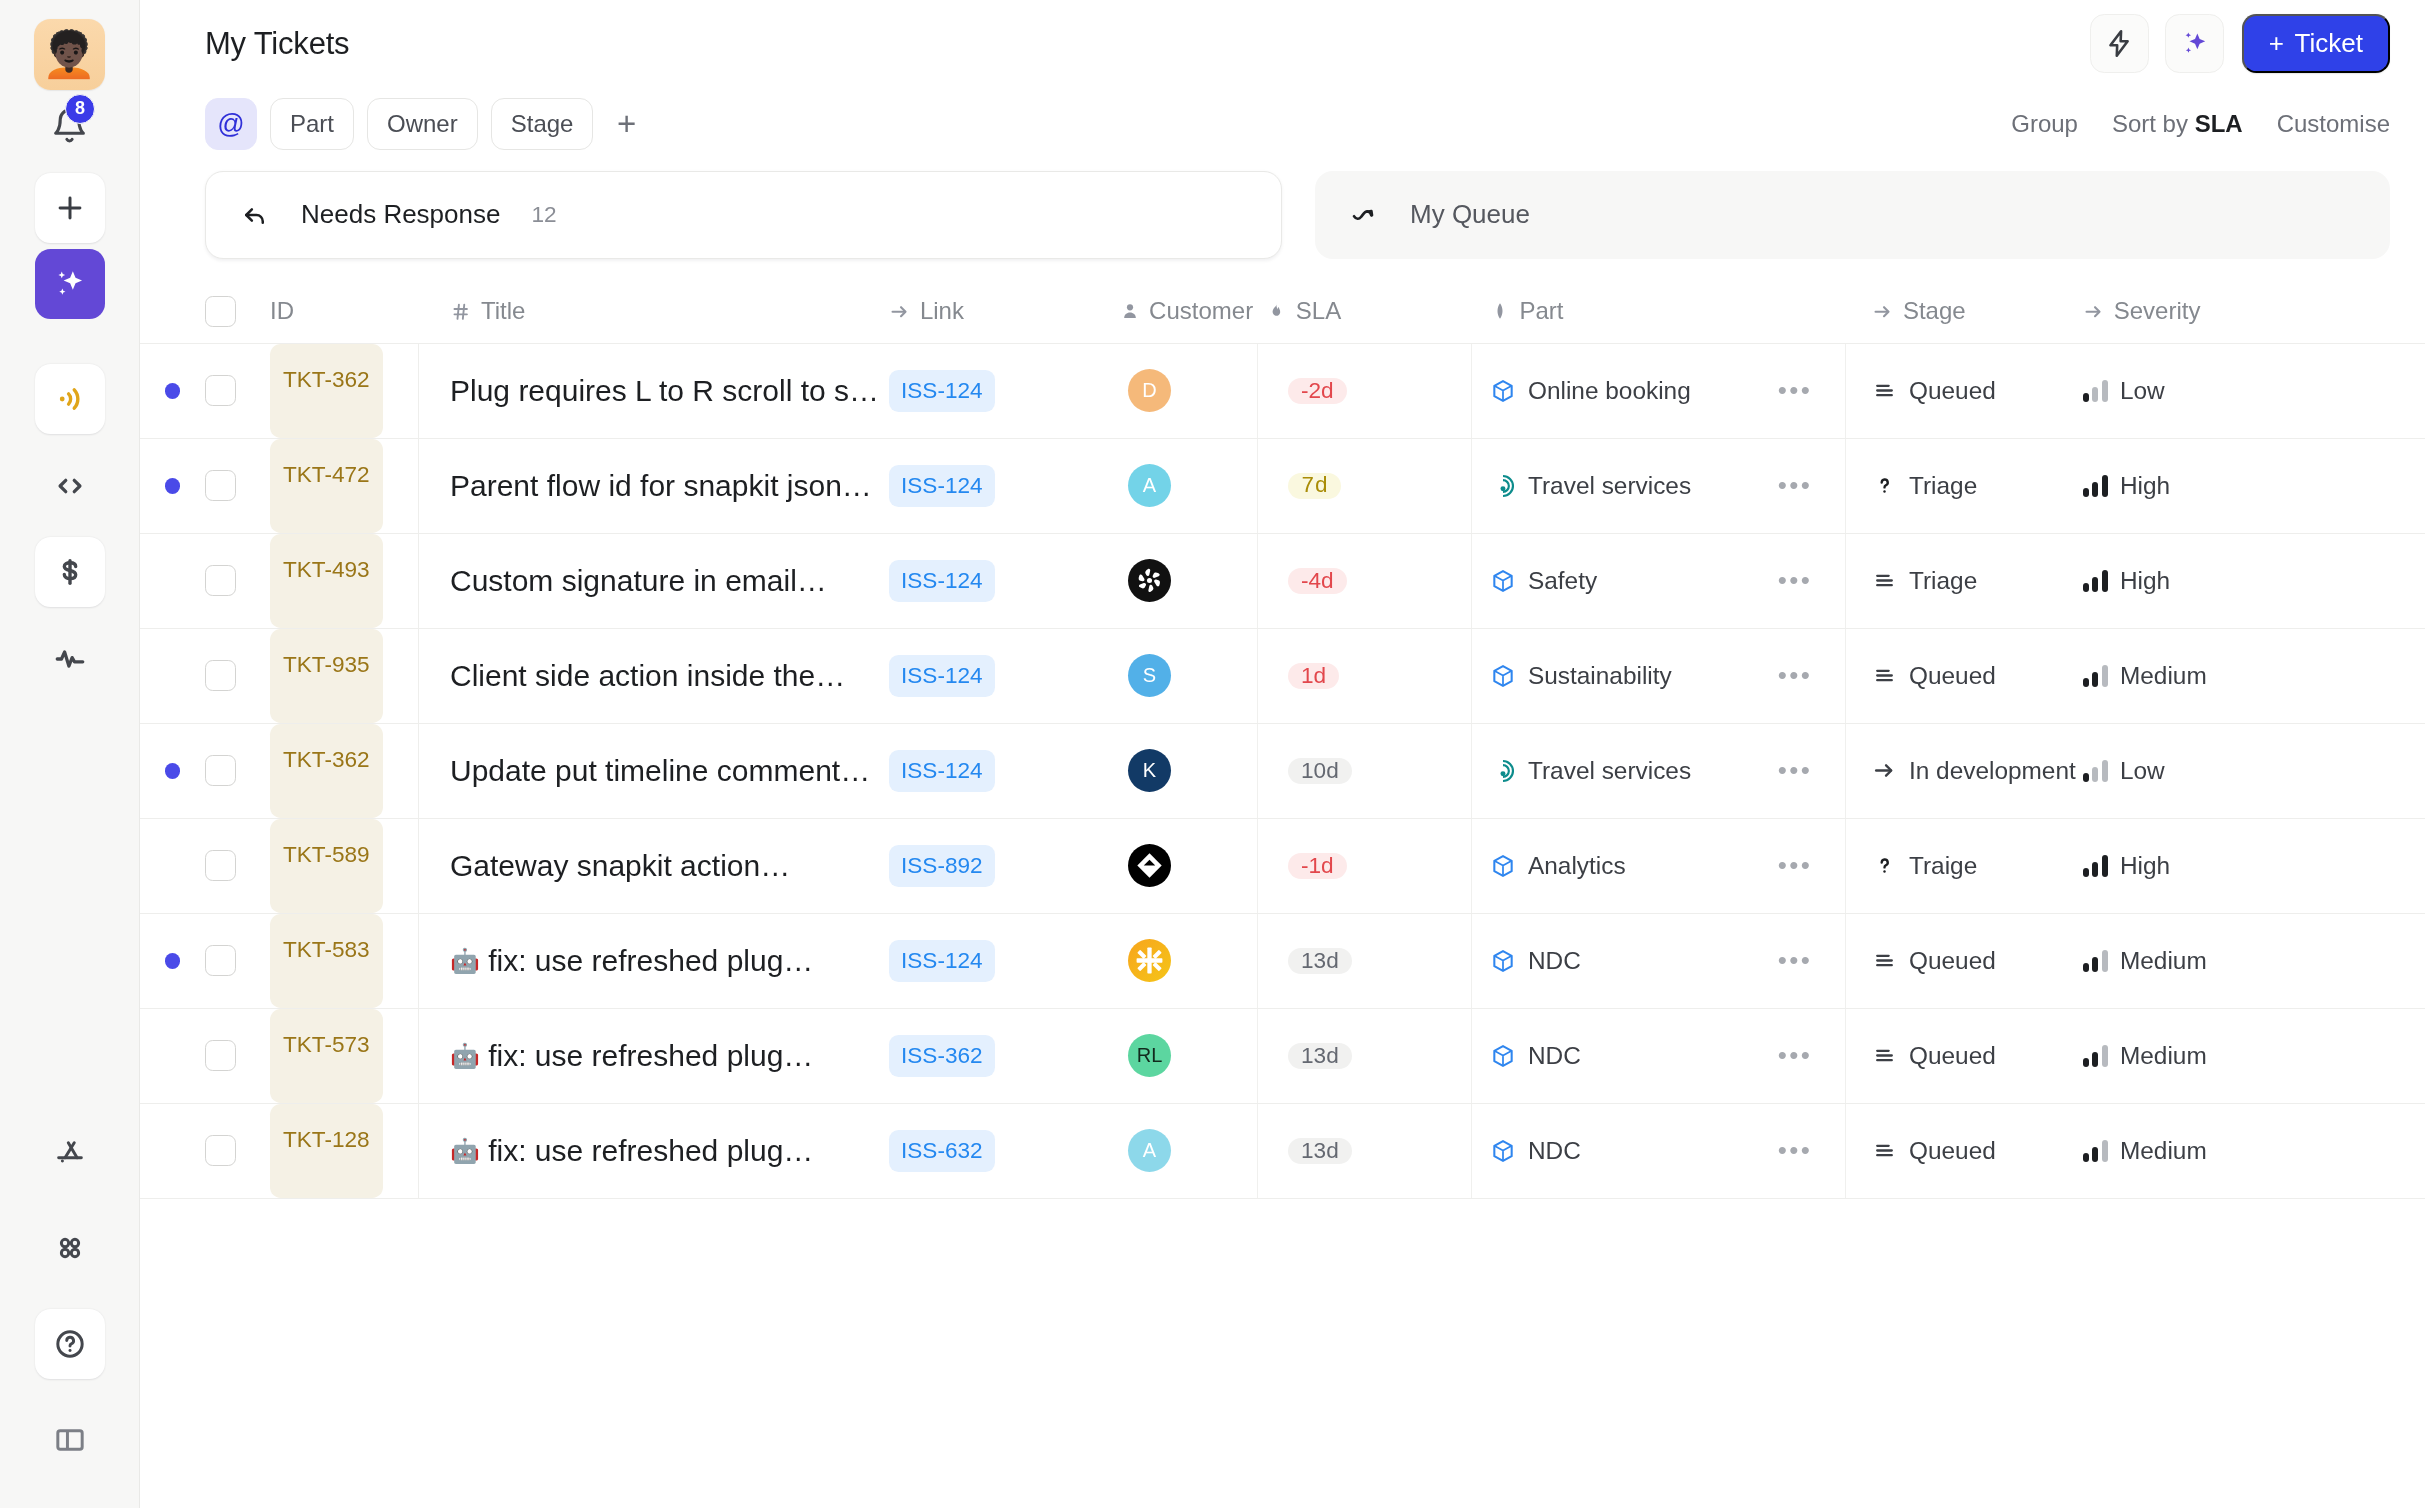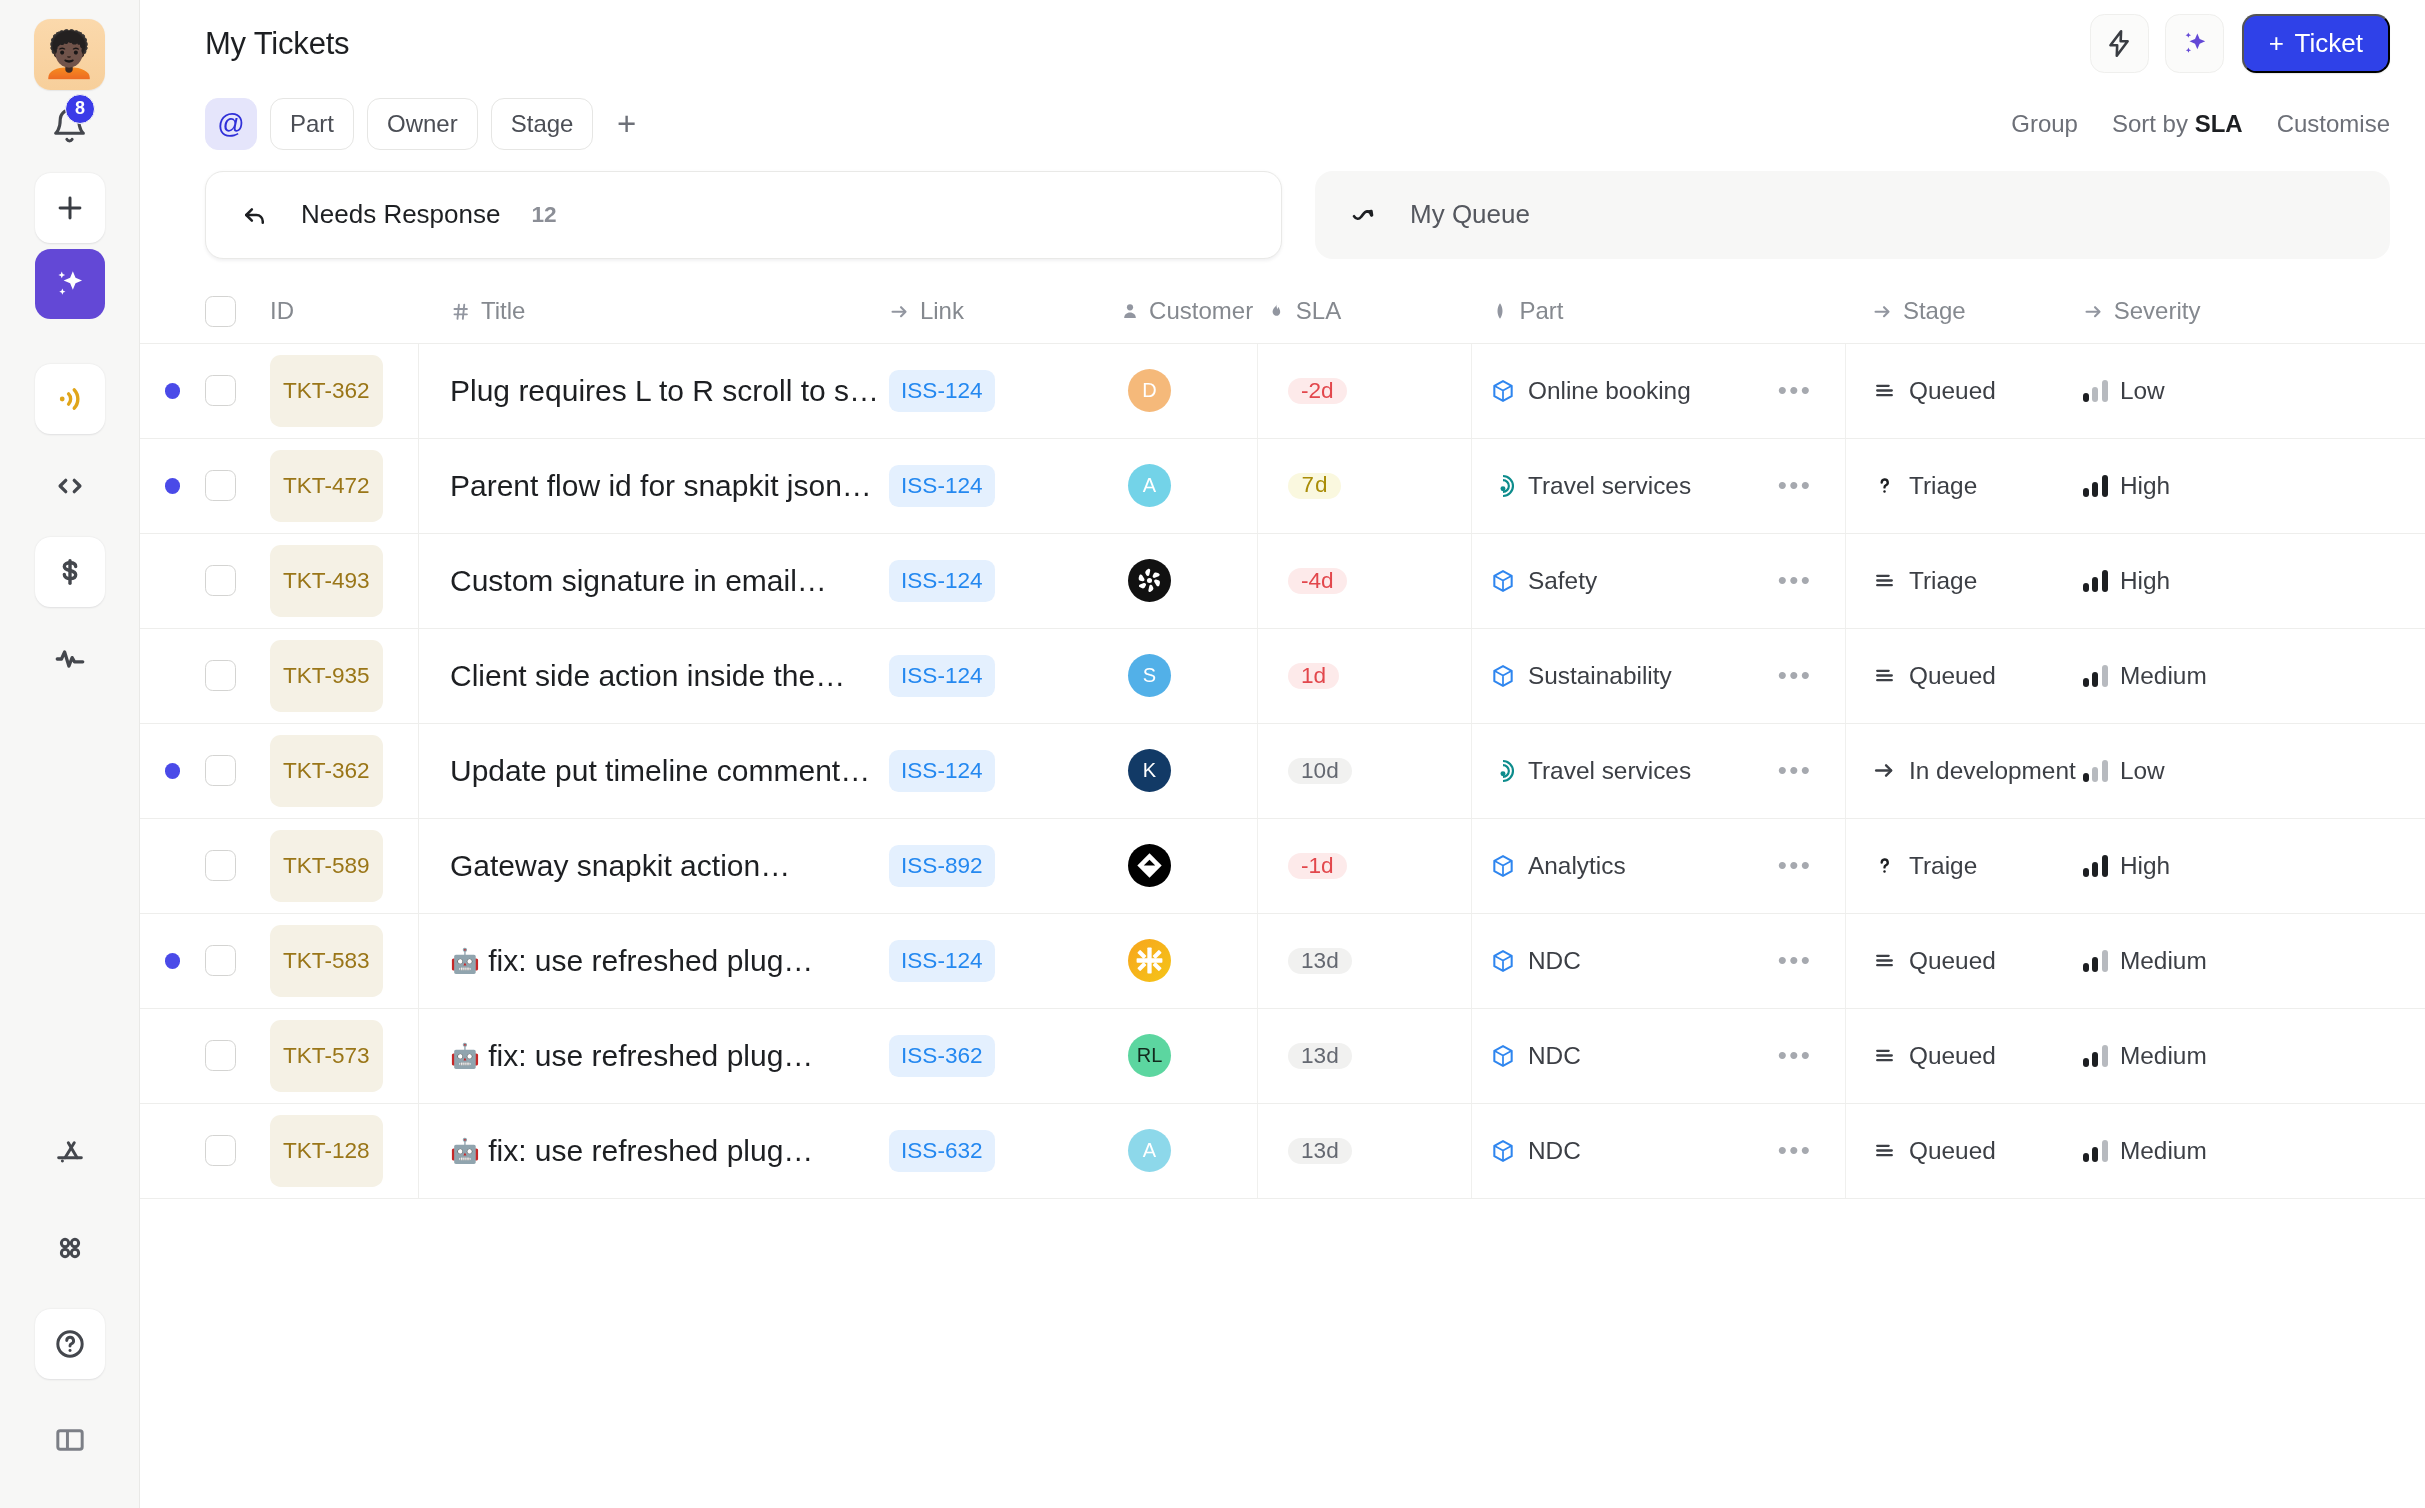--- a/index.html
+++ b/index.html
@@ -96,32 +96,32 @@
 
   
   .tabcards { display: flex; gap: 33px; padding: 9.5px 36px 21.4px 65px; }
   .tabcard {
     flex: 1 1 0; height: 88px; border-radius: 18px;
     display: flex; align-items: center; gap: 31px; padding: 0 34px;
     font-size: 26px; color: #1d1f22; cursor: pointer;
   }
   .tabcard.sel { background: #fff; border: 0.6px solid #e9e9e7; box-shadow: 0 1.2px 3.6px rgba(16,24,40,.06); }
   .tabcard.unsel { background: #f7f7f6; color: #55585f; }
-  .tabcard .cnt { font-size: 22.6px; color: #8b8e96; font-weight: bold; }
+  .tabcard .cnt { font-size: 22.6px; color: #8b8e96; }
 
   
   .table-wrap { flex: 1 1 auto; overflow: hidden; }
   .trow {
     display: flex; align-items: center; height: 95px;
     border-bottom: 0.6px solid #eeeeec; position: relative;
   }
   .thead { height: 64px; border-bottom: 0.6px solid #eeeeec; color:#858992; }
   .c-dot   { width: 65px; flex: 0 0 65px; display:flex; align-items:center; justify-content:center; }
   .c-chk   { width: 65px; flex: 0 0 65px; display:flex; align-items:center; justify-content:flex-start; }
-  .c-id    { width: 149px; flex: 0 0 149px; display:flex; align-items:center; border-right: 0.6px solid #eeeeec; height:100%;}
+  .c-id    { width: 149px; flex: 0 0 149px; display:flex; border-right: 0.6px solid #eeeeec; height:100%;}
   .c-title { width: 470px; flex: 0 0 470px; display:flex; align-items:center; gap:8.3px; padding-left: 31px; }
   .c-link  { width: 214px; flex: 0 0 214px; display:flex; align-items:center; }
   .c-cust  { width: 155px; flex: 0 0 155px; display:flex; align-items:center; justify-content:flex-start; padding-left: 25px; border-right:0.6px solid #f0f0ee; height:100%;}
   .c-sla   { width: 214px; flex: 0 0 214px; display:flex; align-items:center; padding-left: 30px; border-right:0.6px solid #f0f0ee; height:100%;}
   .c-part  { width: 273px; flex: 0 0 273px; display:flex; align-items:center; gap:12px; padding-left: 18px; }
   .c-dots  { width: 101px; flex: 0 0 101px; display:flex; align-items:center; justify-content:center; border-right:0.6px solid #f0f0ee; height:100%;}
   .c-stage { width: 232px; flex: 0 0 232px; display:flex; align-items:center; gap:12px; padding-left: 26px; }
   .c-sev   { flex: 1 1 auto; display:flex; align-items:center; gap:12px; padding-left: 4.8px; }
   .thead .c-id, .thead .c-cust, .thead .c-sla, .thead .c-dots { border-right: none; }
 

